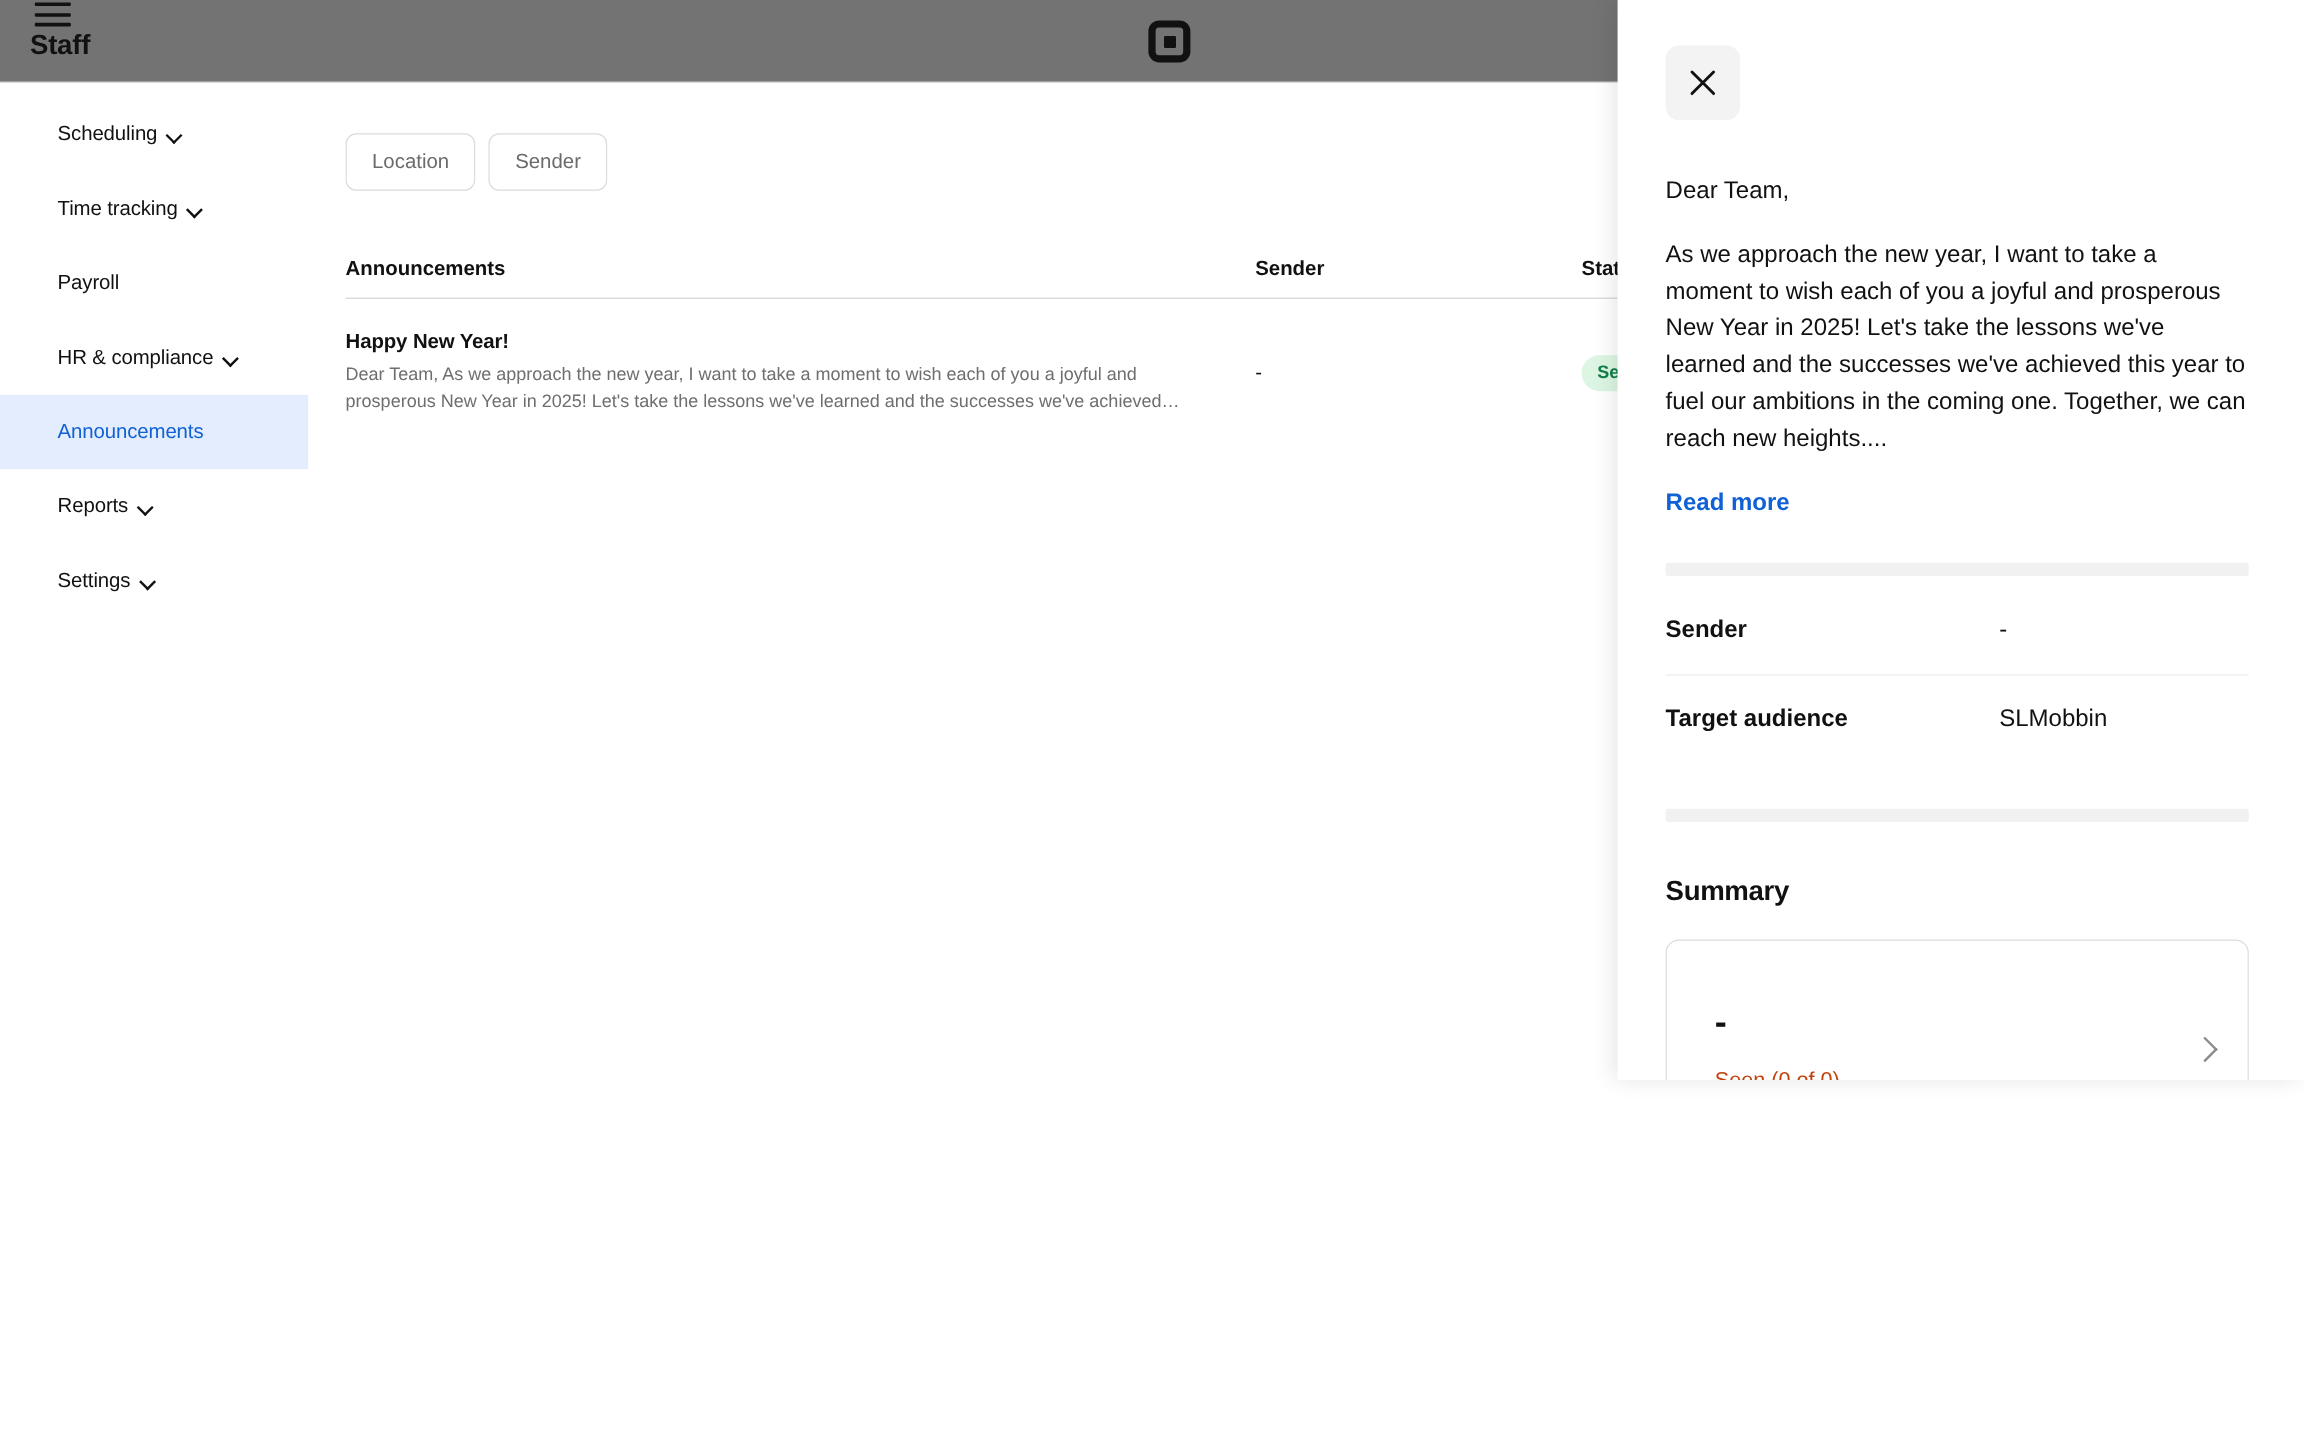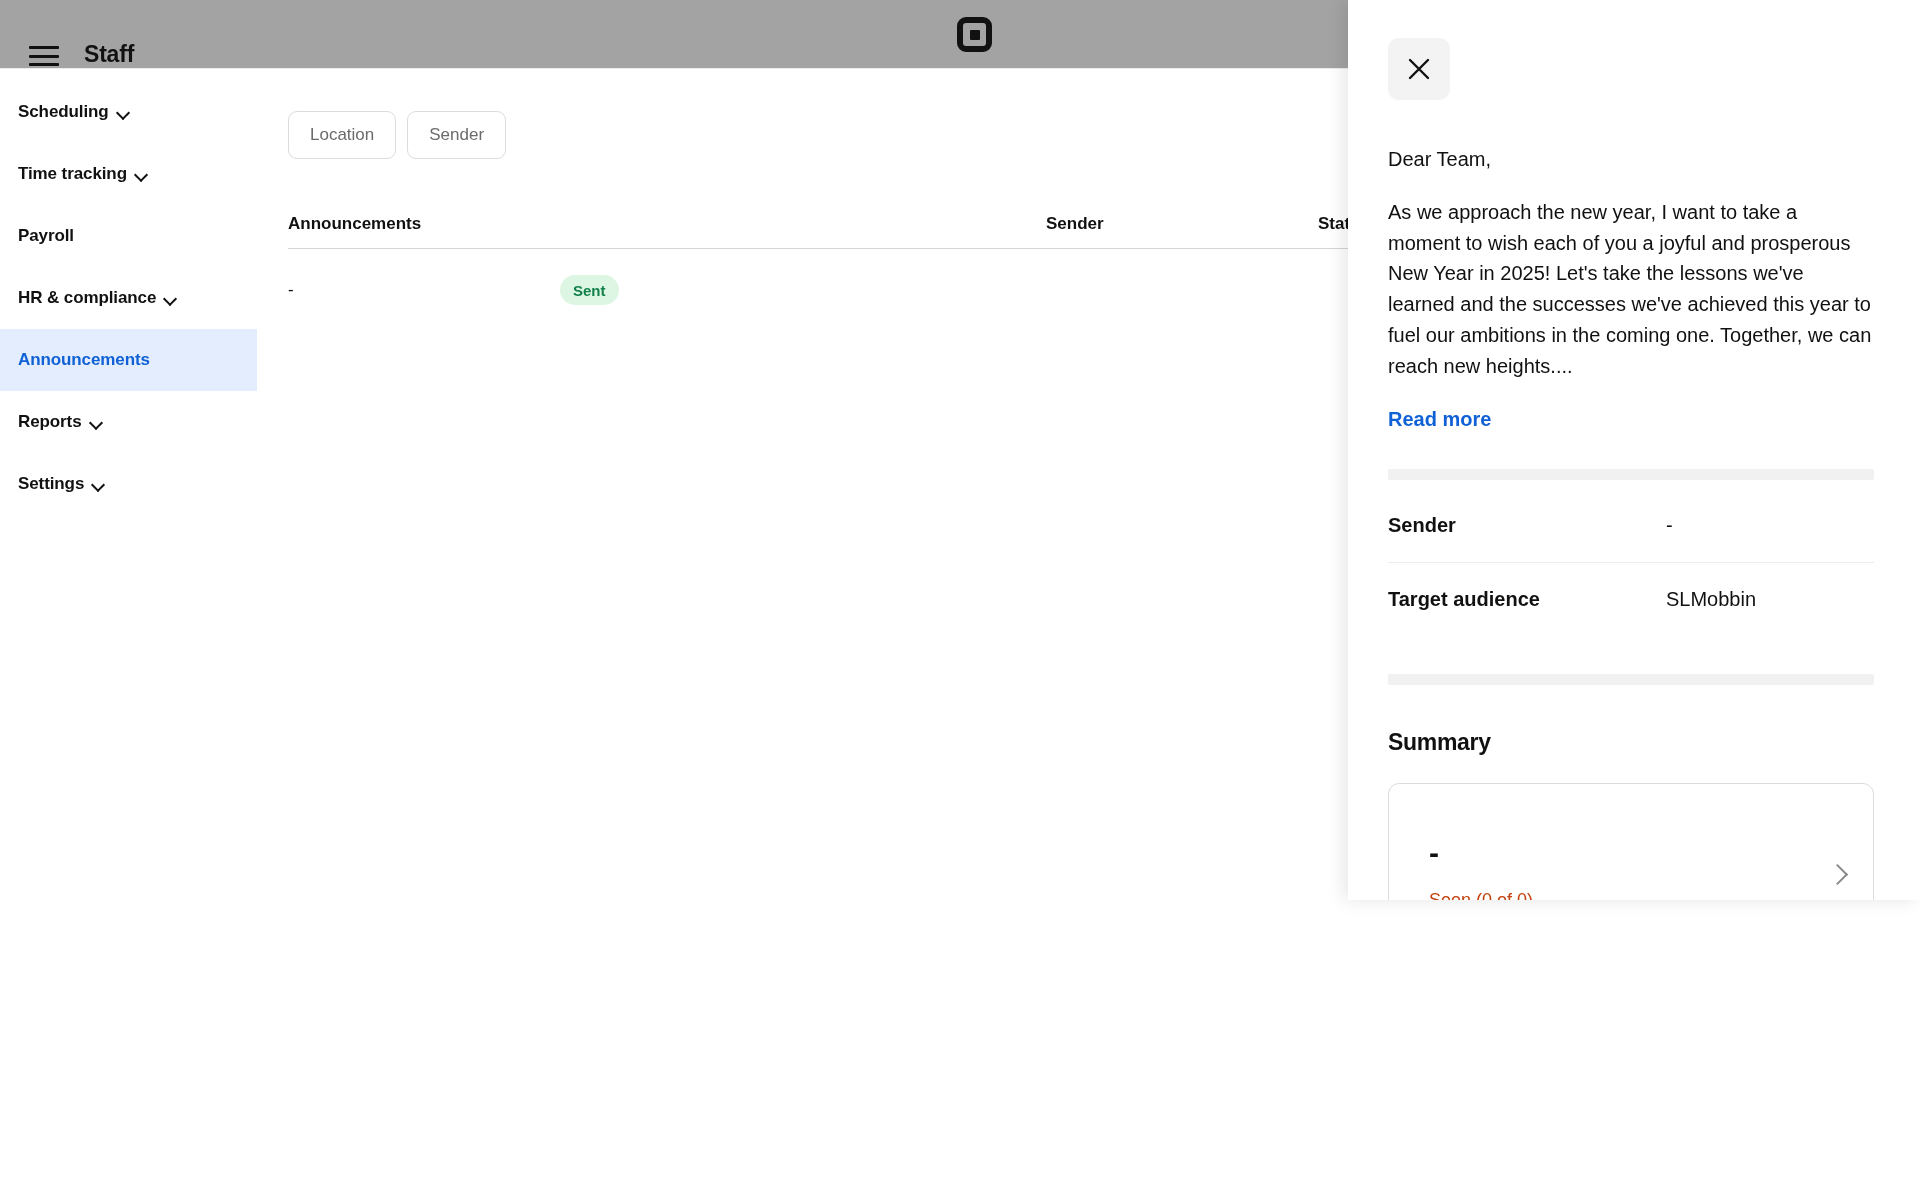--- a/index.html
+++ b/index.html
@@ -19,25 +19,26 @@
     height: 1200px;
     background: #ffffff;
   }
 
   
   .topbar {
     position: absolute;
     top: 0; left: 0;
     width: 1920px;
     height: 69px;
-    background: #a3a3a3;
+    background: #737373;
     border-bottom: 1px solid #ebebeb;
     display: flex;
-    align-items: flex-end;
+    align-items: flex-start;
     z-index: 5;
+    flex-direction: column;
   }
   .hamburger {
     margin-left: 29px;
     width: 30px;
     height: 24px;
     display: flex;
     flex-direction: column;
     justify-content: space-between;
     cursor: pointer;
     padding: 2px 0;
@@ -83,23 +84,23 @@
     left: 0;
     width: 257px;
     height: 1131px;
     background: #ffffff;
     padding-top: 12px;
   }
   .nav-item {
     height: 62px;
     display: flex;
     align-items: center;
-    padding-left: 18px;
+    padding-left: 48px;
     font-size: 17px;
-    font-weight: 700;
+    font-weight: 400;
     color: #111111;
     cursor: pointer;
     letter-spacing: -0.1px;
   }
   .nav-item.active {
     background: #e3edfd;
     color: #1161d6;
   }
   .nav-item .chev {
     margin-left: 9px;
@@ -397,20 +398,24 @@
 
     <div class="table-wrap">
       <div class="thead">
         <div class="th c-ann">Announcements</div>
         <div class="th c-sender">Sender</div>
         <div class="th c-status">Status</div>
         <div class="th c-actions"></div>
       </div>
 
       <div class="trow">
+        <div class="td c-ann">
+          <div class="row-title">Happy New Year!</div>
+          <div class="row-snippet">Dear Team, As we approach the new year, I want to take a moment to wish each of you a joyful and prosperous New Year in 2025! Let's take the lessons we've learned and the successes we've achieved…</div>
+        </div>
         <div class="td c-sender">-</div>
         <div class="td c-status">
           <span class="badge">Sent</span>
         </div>
       </div>
     </div>
   </main>
 
   <aside class="panel">
     <div class="panel-inner">

